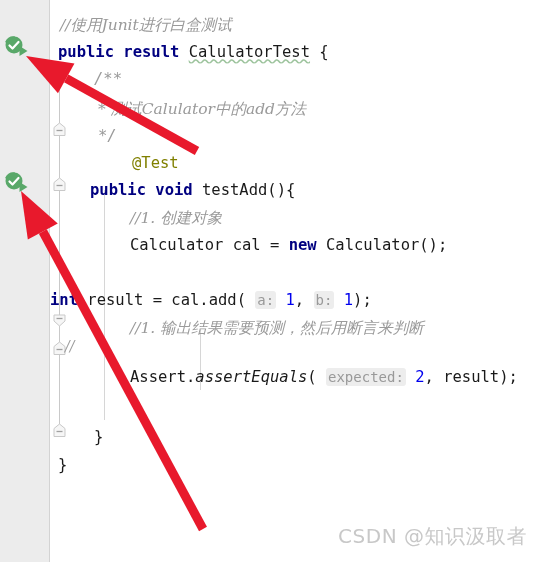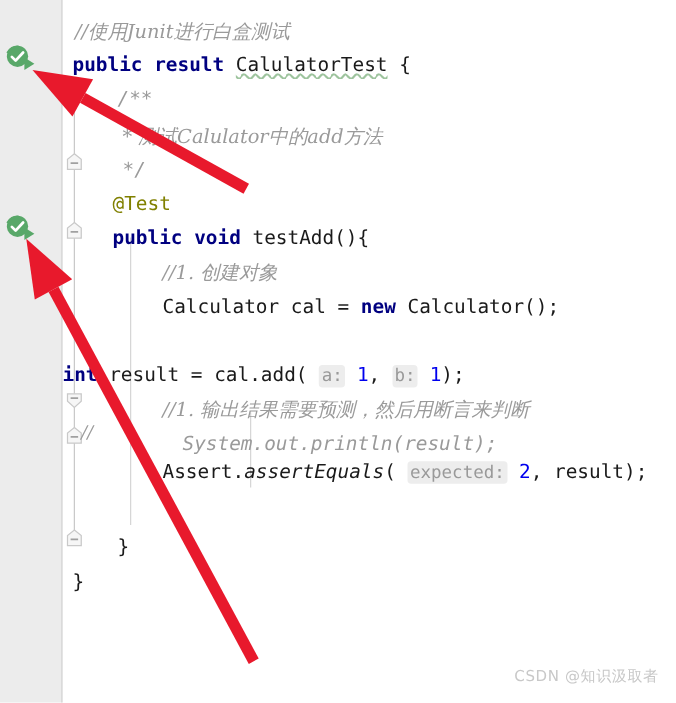--- a/index.html
+++ b/index.html
@@ -87,21 +87,21 @@
   .indent-guide {
     position: absolute;
     width: 1px;
     background: #d6d6d6;
   }
 
   
   .kw      { color: #000080; font-weight: bold; }
   .cmt     { color: #9a9a9a; font-style: italic; font-family: "DejaVu Serif", serif; text-align: center; }
   .cmt-mono{ color: #9a9a9a; font-style: italic; font-family: "DejaVu Sans Mono", monospace; }
-  .anno    { color: #808000; }
+  .anno    { color: #808000; margin-left: 42px; }
   .num     { color: #0000ee; }
   .static-m{ font-style: italic; color: #1a1a1a; }
   .hint {
     background: #ededed;
     color: #999999;
     border-radius: 3px;
     padding: 1px 2px;
     font-size: 14px;
   }
   .squiggle {
@@ -116,21 +116,21 @@
     width: 541px; height: 562px;
     pointer-events: none;
   }
 
   
   #watermark {
     position: absolute;
     right: 14px;
     bottom: 12px;
     font-family: "DejaVu Sans", sans-serif;
-    font-size: 12px;
+    font-size: 20px;
     color: #c8c8c8;
     letter-spacing: 0.5px;
     white-space: nowrap;
   }
 </style>
 </head>
 <body>
 
 <div id="editor">
 
@@ -208,21 +208,20 @@
       <div class="line" style="top: 39px; padding-left: 8px;"><span class="kw">public</span><span> </span><span class="kw">result</span><span> </span><span class="squiggle">CalulatorTest</span><span> {</span></div>
       <div class="line" style="top: 66px; padding-left: 44px;"><span class="cmt-mono">/**</span></div>
       <div class="line" style="top: 96px; padding-left: 48px;"><span class="cmt">* 测试Calulator中的add方法</span></div>
       <div class="line" style="top: 123px; padding-left: 48px;"><span class="cmt-mono">*/</span></div>
       <div class="line" style="top: 150px; padding-left: 40px;"><span class="anno">@Test</span></div>
       <div class="line" style="top: 177px; padding-left: 40px;"><span class="kw">public</span><span> </span><span class="kw">void</span><span> testAdd(){</span></div>
       <div class="line" style="top: 205px; padding-left: 80px;"><span class="cmt">//1. 创建对象</span></div>
       <div class="line" style="top: 232px; padding-left: 80px;"><span>Calculator cal = </span><span class="kw">new</span><span> Calculator();</span></div>
       <div class="line" style="top: 287px; "><span class="kw">int</span><span> result = cal.add( </span><span class="hint">a:</span><span> </span><span class="num">1</span><span>, </span><span class="hint">b:</span><span> </span><span class="num">1</span><span>);</span></div>
       <div class="line" style="top: 315px; padding-left: 80px;"><span class="cmt">//1. 输出结果需要预测，然后用断言来判断</span></div>
-      <div class="line" style="top: 342px; padding-left: 96px;"><span class="cmt-mono">System.out.println(result);</span></div>
       <div class="line" style="top: 364px; padding-left: 80px;"><span>Assert.</span><span class="static-m">assertEquals</span><span>( </span><span class="hint">expected:</span><span> </span><span class="num">2</span><span>, result);</span></div>
       <div class="line" style="top: 424px; padding-left: 44px;"><span>}</span></div>
       <div class="line" style="top: 452px; padding-left: 8px;"><span>}</span></div>
     </div>
 
   <svg id="arrows" viewBox="0 0 541 562">
     <g id="arrow-group-1">
       <line id="a1-shaft" x1="66.21123470159074" y1="78.33957483421707" x2="197" y2="151" stroke="#e8192c" stroke-width="9" stroke-linecap="butt"></line>
       <polygon id="a1-head" points="26,56 57.95530487155399,93.20024852828323 74.46716453162749,63.47890114015093" fill="#e8192c"></polygon>
     </g>

